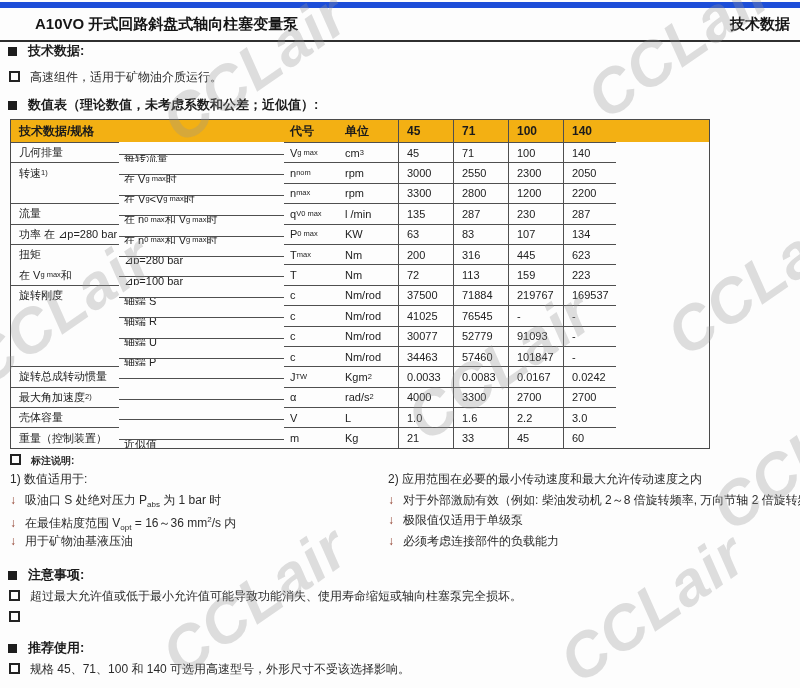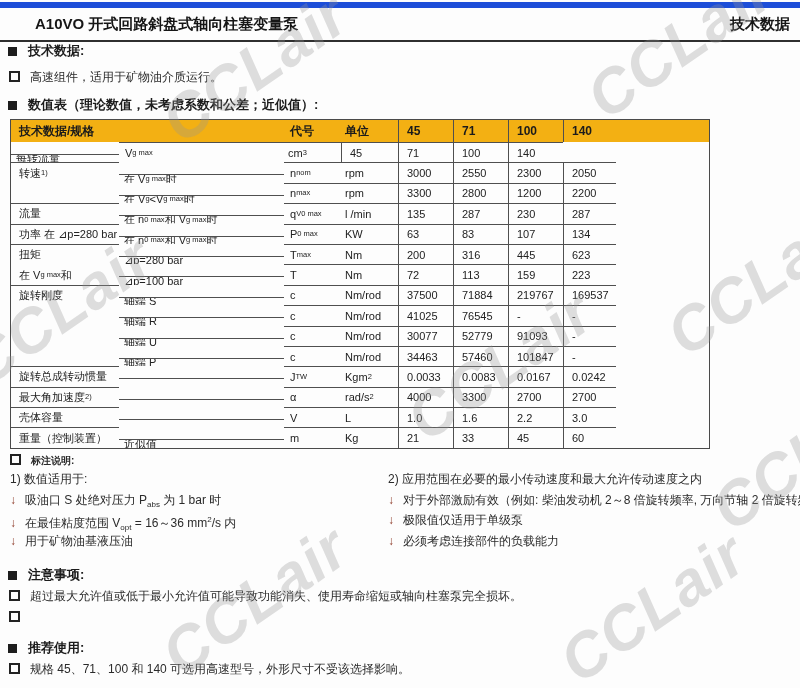--- a/index.html
+++ b/index.html
@@ -93,20 +93,21 @@
       <div class="td c3">代号</div>
       <div class="td c4">单位</div>
       <div class="td v">45</div>
       <div class="td v">71</div>
       <div class="td v">100</div>
       <div class="td v">140</div>
     </div>
     <div>
 
         <div class="trow" data-sep="full">
+          <div class="td c1">几何排量</div>
           <div class="td c2">每转流量</div>
           <div class="td c3">V<sub>g max</sub></div>
           <div class="td c4">cm<sup>3</sup></div>
           <div class="td v">45</div>
           <div class="td v">71</div>
           <div class="td v">100</div>
           <div class="td v">140</div>
         </div>
 
         <div class="trow" data-sep="full">

